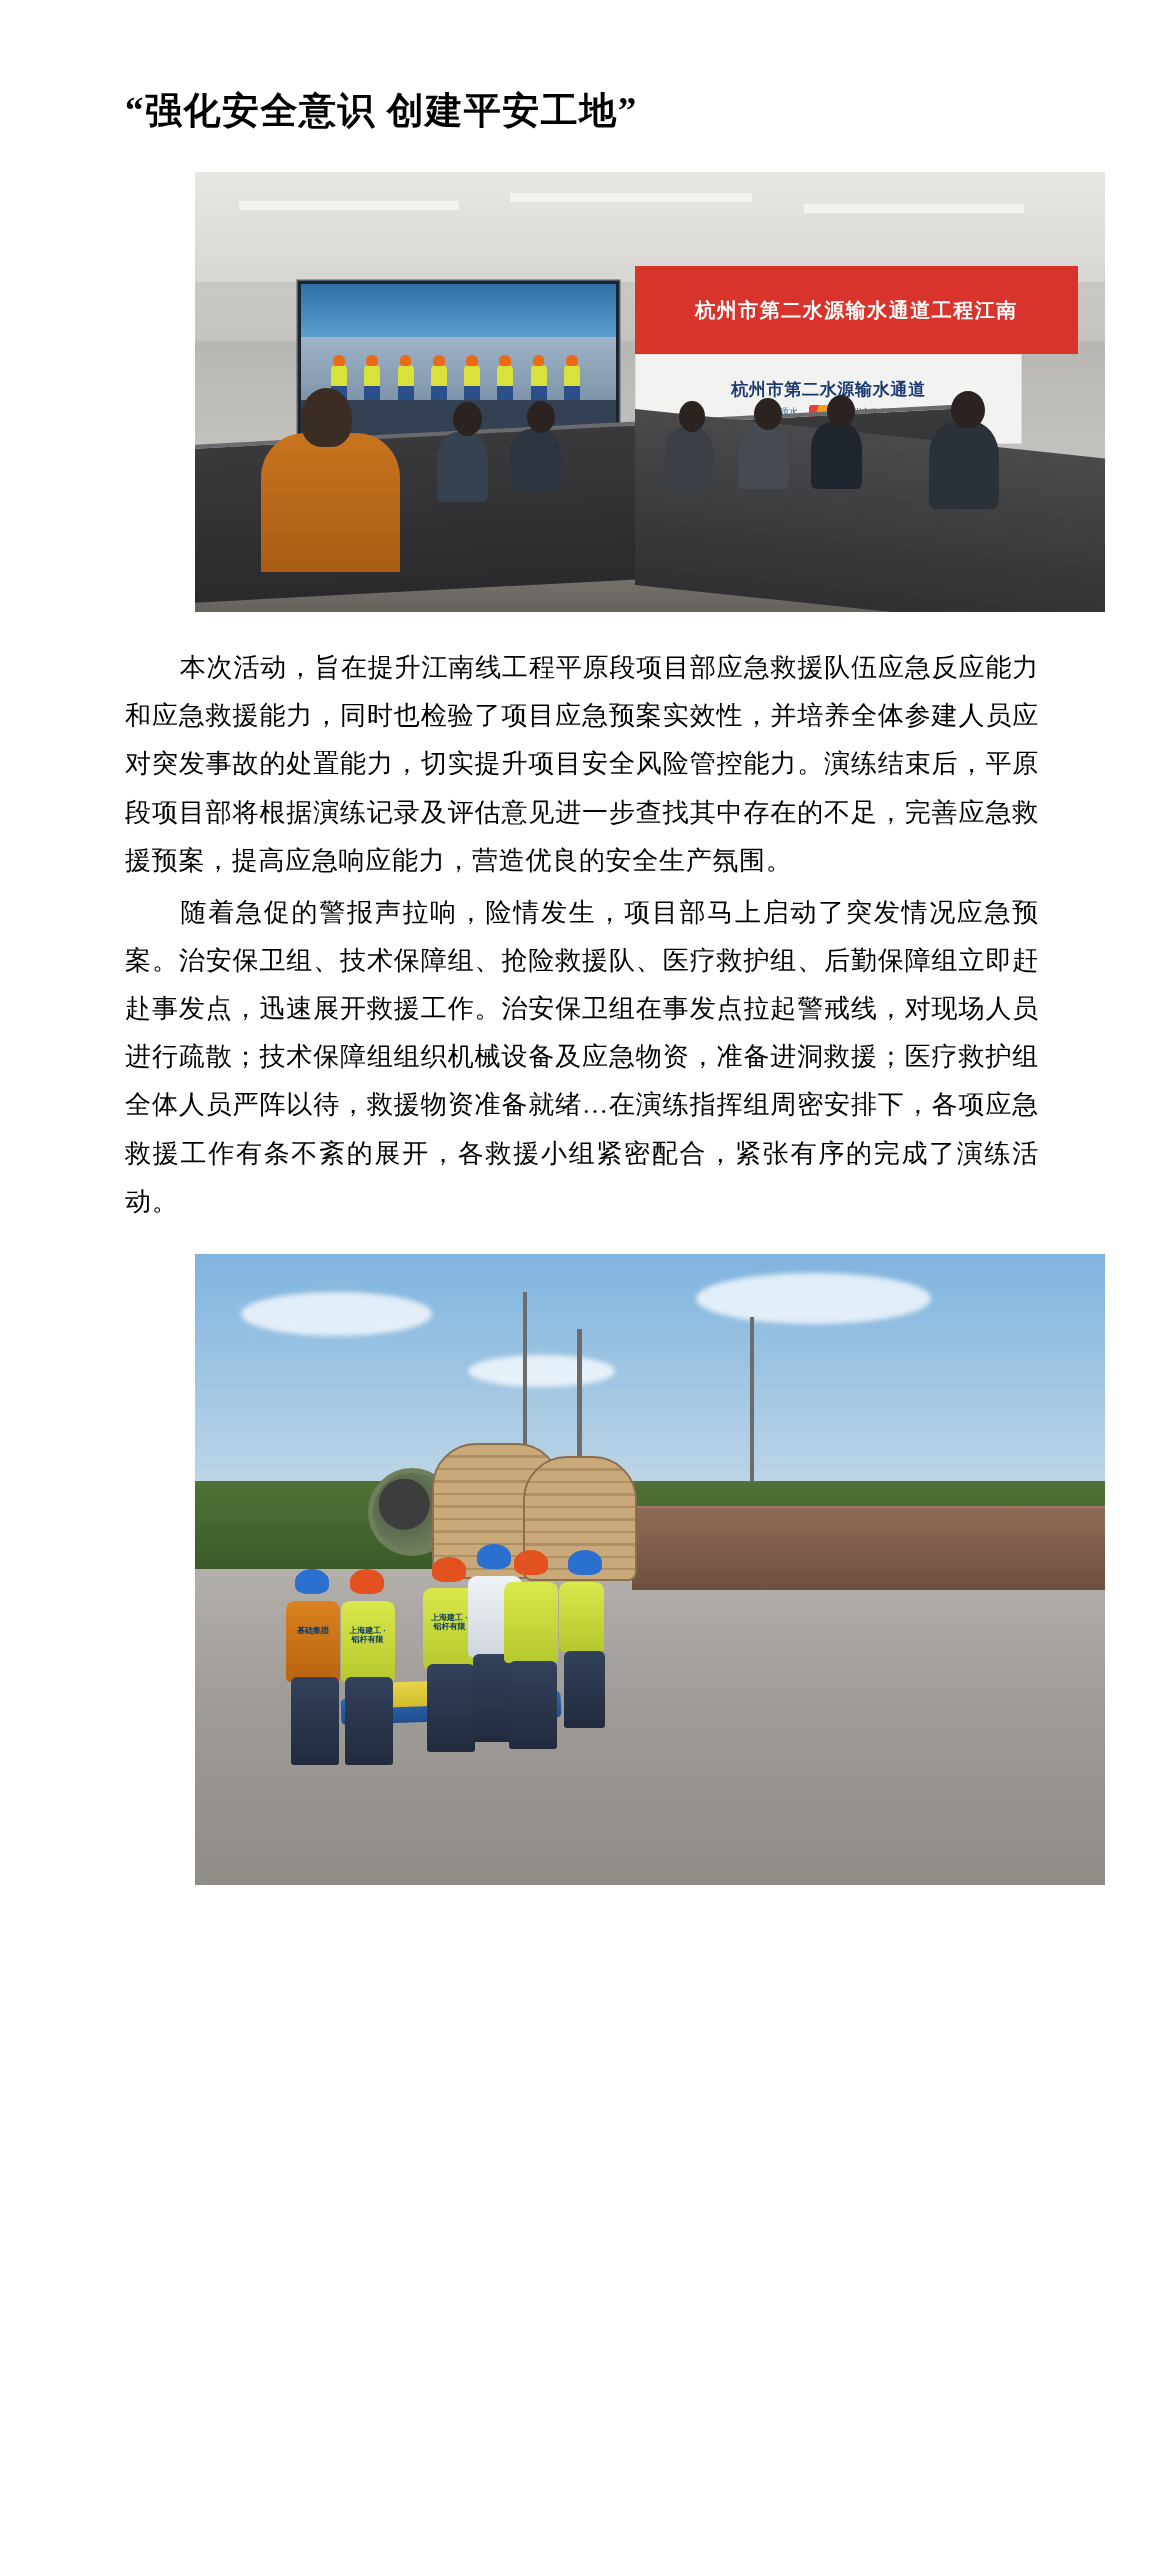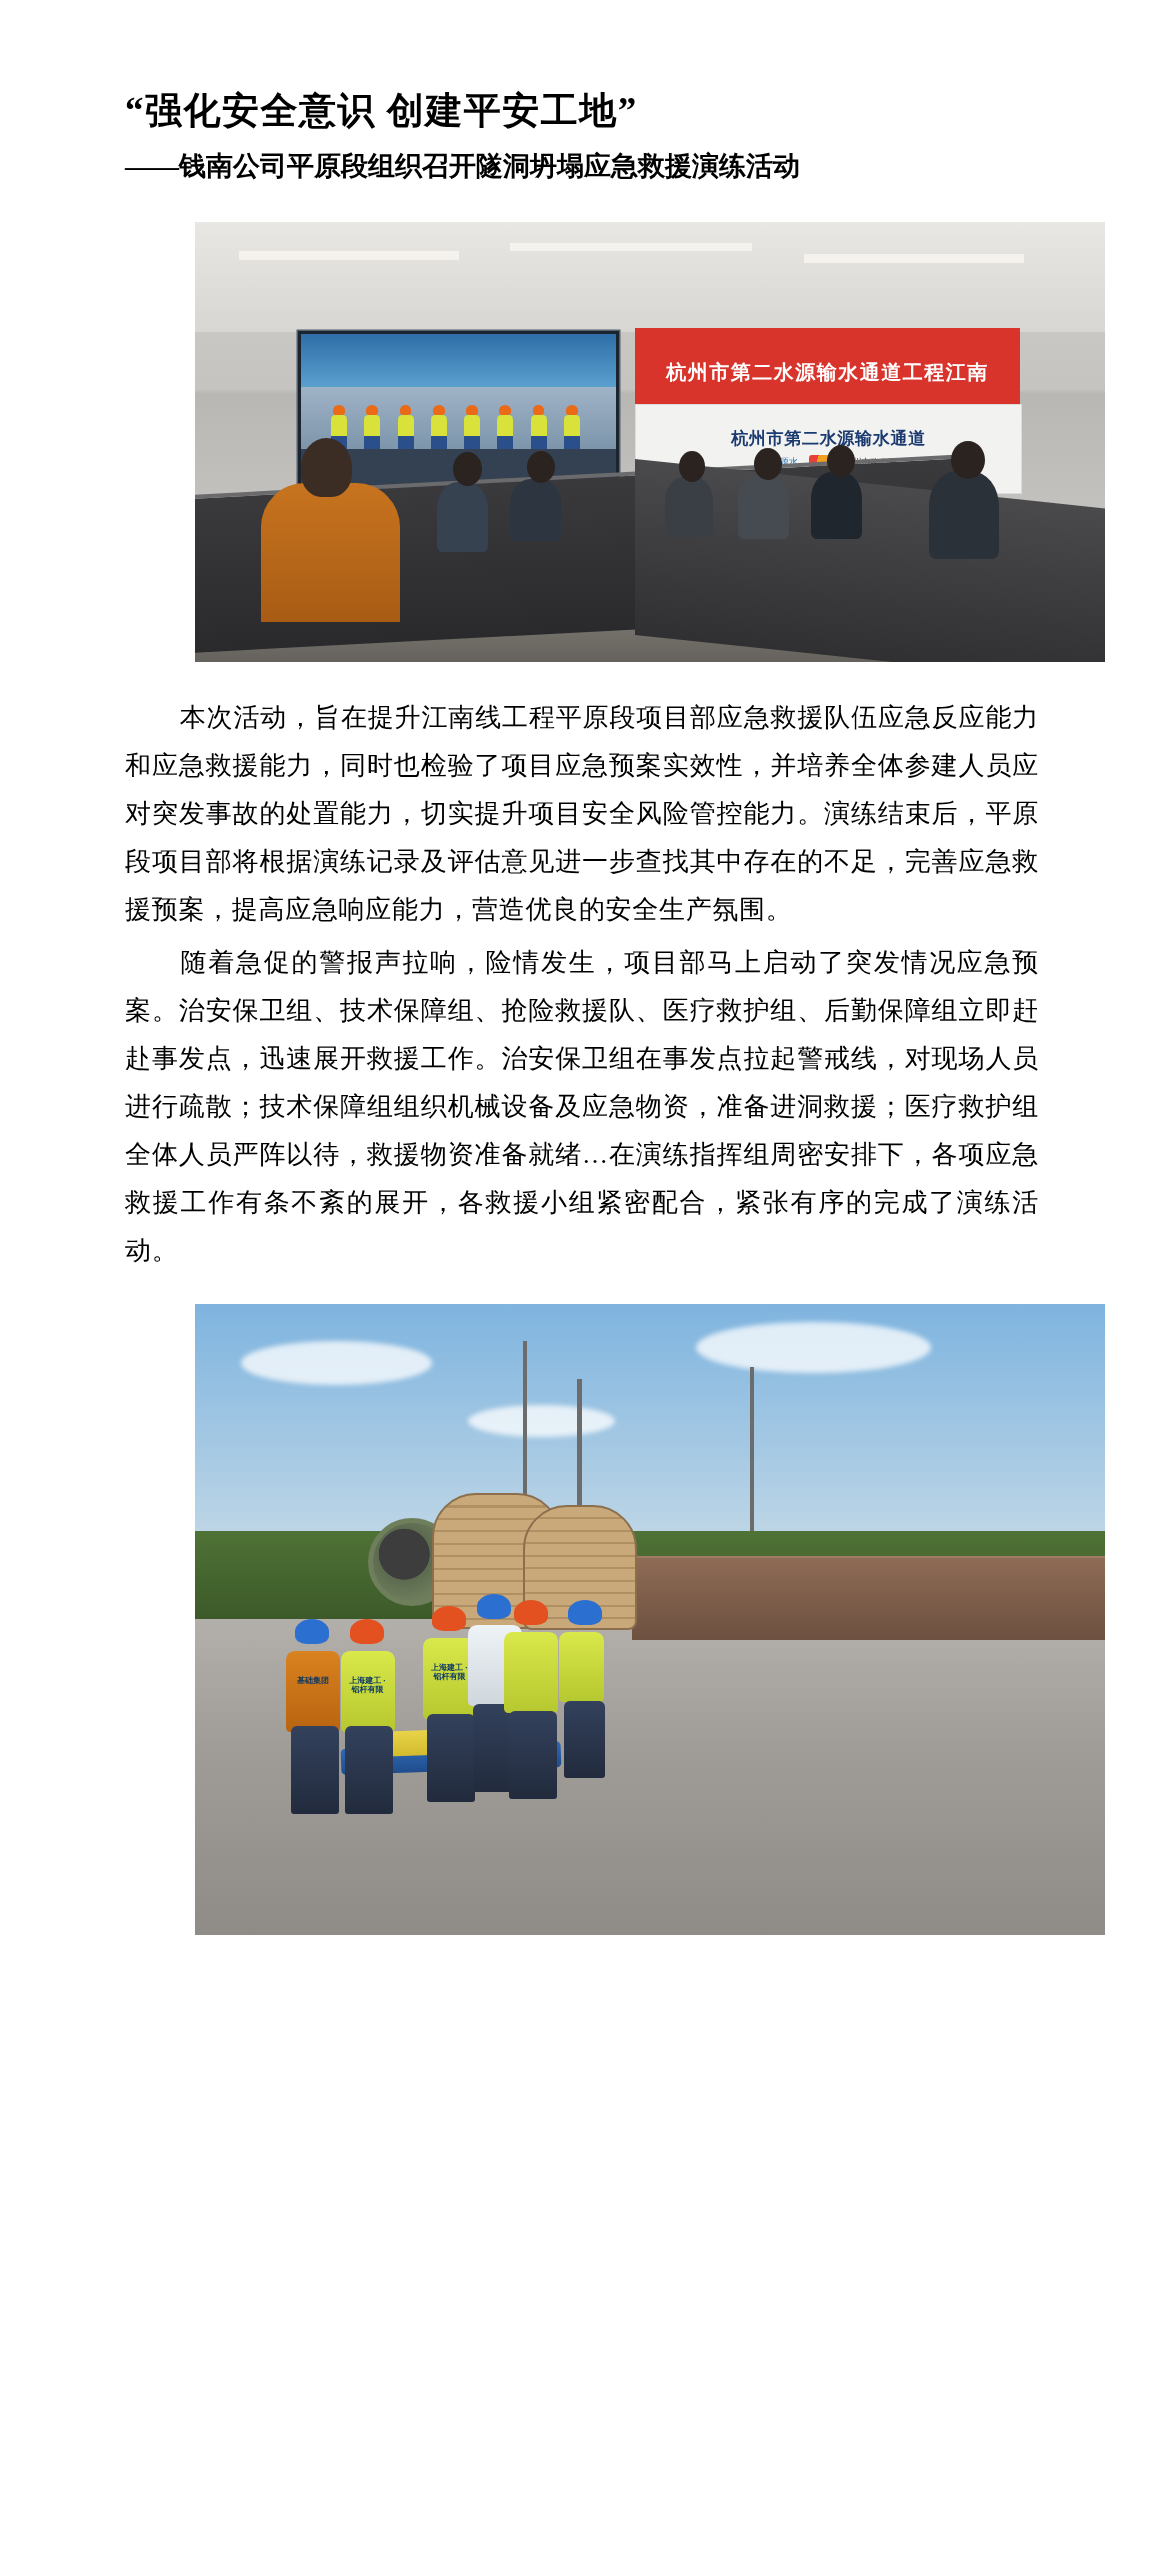--- a/index.html
+++ b/index.html
@@ -108,28 +108,27 @@
   .p1-fig::before{
     content:""; position:absolute; left:2.2px; top:-9.5px; width:11.7px;height:10.3px;
     background:#ea6a18; border-radius:50% 50% 30% 30%;
   }
   .p1-screen-bot {
     position:absolute; left:0; bottom:0; width:100%; height:26%;
     background: #344152;
   }
   .p1-banner {
     position: absolute;
-    left: 440px; top: 94px; width: 385px; height: 88px;
+    left: 440px; top: 94px; width: 443px; height: 88px;
     background: #d8342c;
     display: flex; align-items: center; justify-content: center;
     color: #fff; font-size: 20px; font-weight: bold; letter-spacing: 1.5px;
     text-align: center; line-height: 1.25; padding: 0 6px; box-sizing: border-box;
     font-family: "Liberation Sans", sans-serif;
     overflow: hidden;
-    margin-top: 12px;
   }
   .p1-whiteboard {
     position: absolute; left: 440px; top: 182px; width: 385px; height: 88px;
     background: #f2f2f0; border: 1.5px solid #ddd;
     display:flex; flex-direction:column; align-items:center; justify-content:center;
     gap: 4.4px;
   }
   .p1-wb-text {
     font-size: 17px; color: #1b3a70; font-weight: bold; letter-spacing: 0.7px;
     font-family: "Liberation Sans", sans-serif;
@@ -240,21 +239,20 @@
     width: 47px;
   }
 </style>
 </head>
 <body>
 
 <div class="page">
 
   <div class="title-block">
     <h1 class="main-title">“强化安全意识 创建平安工地”</h1>
-    <h2 class="sub-title">——钱南公司平原段组织召开隧洞坍塌应急救援演练活动</h2>
   </div>
 
   <div class="photo photo-1">
     <div class="p1-wall"></div>
     <div class="p1-ceiling">
       <div class="p1-ceil-light" style="left:44px; top:29px; width:220px;"></div>
       <div class="p1-ceil-light" style="left:315px; top:20.5px; width:242px;"></div>
       <div class="p1-ceil-light" style="left:609px; top:32px; width:220px;"></div>
     </div>
 

